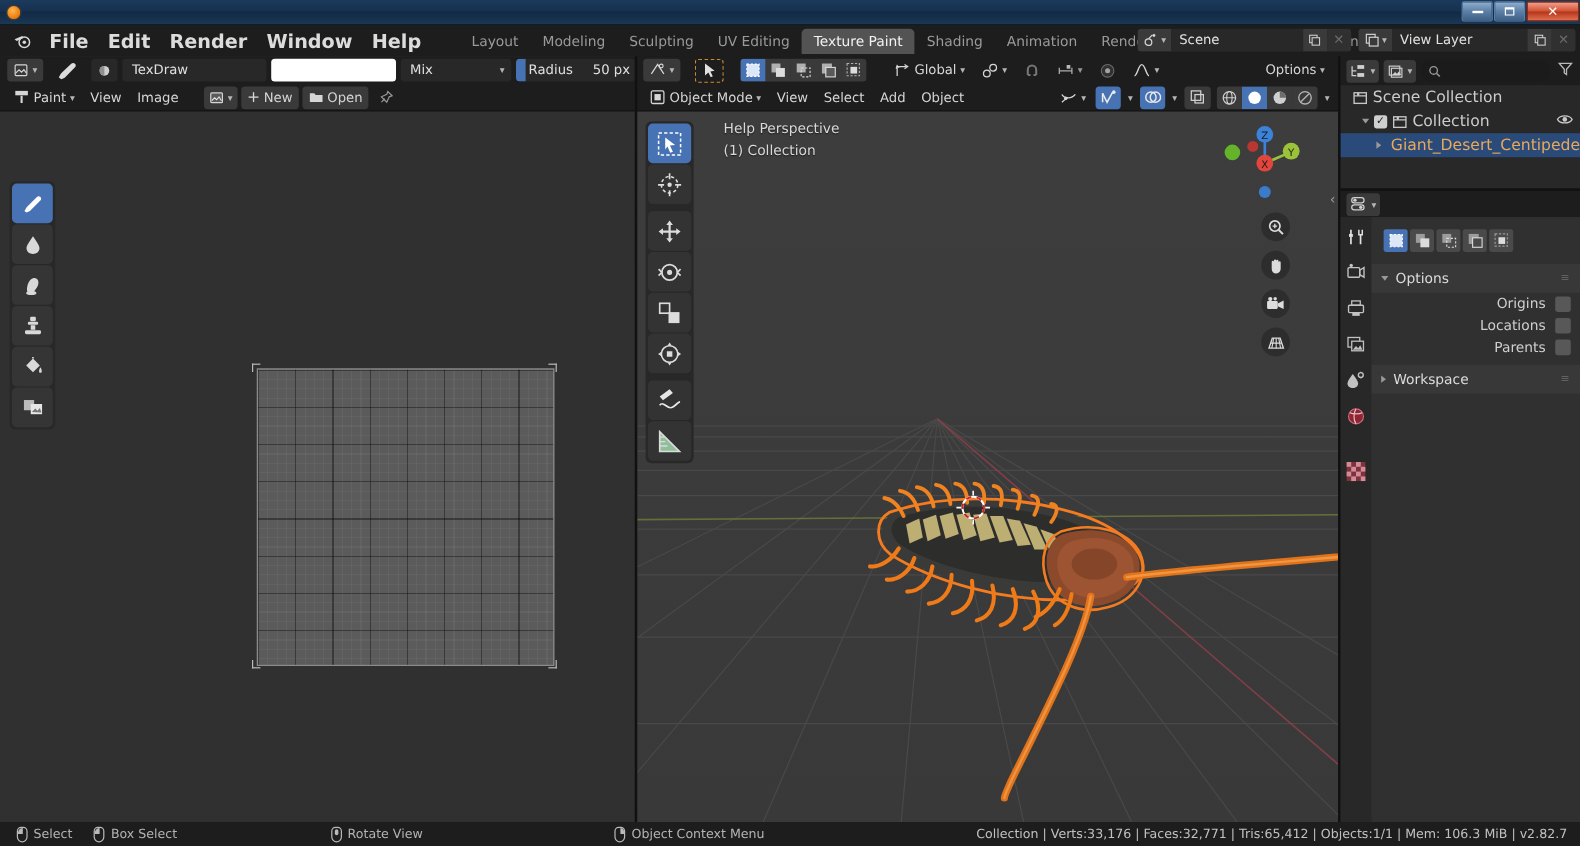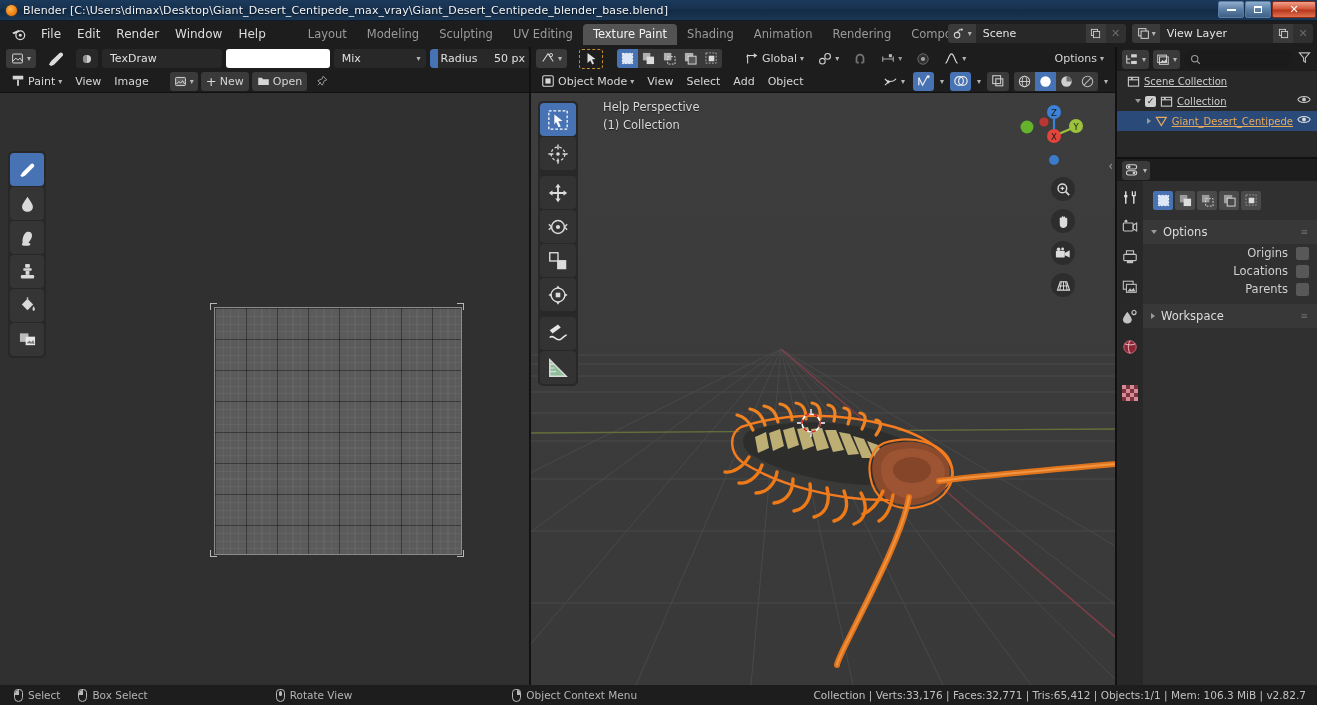--- a/index.html
+++ b/index.html
@@ -52,22 +52,23 @@
   .topbar {
     position: absolute; left: 0; top: 21px; width: 1317px; height: 26px;
     background: #1d1d1d; display: flex; align-items: center;
   }
   .blender-logo {
     width: 22px; height: 20px; margin: 0 4px 0 7px;
     display: flex; align-items: center; justify-content: center;
     color: #d8d8d8;
   }
   .menu-item {
-    padding: 3px 8px; font-size: 12px; color: #dcdcdc; border-radius: 3px;
+    padding: 3px 8px; font-size: 16px; color: #dcdcdc; border-radius: 3px;
     white-space: nowrap;
+    font-weight: bold;
   }
   .ws-tabs { display: flex; align-items: center; margin-left: 24px; height: 26px; }
   .ws-tab {
     padding: 5px 10px 5px 10px; font-size: 11.5px; color: #9a9a9a;
     border-radius: 4px 4px 0 0; white-space: nowrap; height: 21px;
     display: flex; align-items: center;
   }
   .ws-tab.active { background: #535353; color: #f2f2f2; }
   .ws-plus { color: #b0b0b0; font-size: 13px; padding: 2px 7px; }
   .scene-block { position: absolute; right: 4px; top: 3px; display: flex; align-items: center; gap: 6px; }
@@ -189,21 +190,21 @@
 
   
   .outliner { position:absolute; left:1117px; top:47px; width:200px; height:110px; background:#282828;}
   .ol-head { height:24px; background:#1d1d1d; display:flex; align-items:center; gap:4px; padding-left:5px;}
   .search-box {
     flex:1; height:18px; background:#1b1b1b; border-radius:9px; display:flex;align-items:center;
     padding:0 6px; color:#7f7f7f; gap:4px;
   }
   .ol-row { height:20px; display:flex; align-items:center; gap:4px; padding-left:8px; font-size:11px; color:#ccc;}
   .ol-row.sel { background:#2a4a7a; }
-  .ol-row .name { font-size:10px;text-decoration:underline; }
+  .ol-row .name { font-size:13px; }
   .ol-row .name.act { color:#e8a95b; }
   .eye { margin-left:auto; margin-right:6px; color:#c9c9c9; }
   .chk { width:11px; height:11px; background:#cfcfcf; border-radius:2px; display:flex;align-items:center;justify-content:center; color:#1d1d1d; font-size:9px;}
   .tri { width:0;height:0;border-left:4px solid #9a9a9a;border-top:3.5px solid transparent;border-bottom:3.5px solid transparent;}
   .tri.down { border-left:3.5px solid transparent;border-right:3.5px solid transparent;border-top:4px solid #9a9a9a; border-bottom:0;}
 
   
   .props { position:absolute; left:1117px; top:159px; width:200px; height:526px; background:#303030;}
   .props-head { height:22px; background:#1d1d1d; display:flex;align-items:center;padding-left:5px;}
   .props-tabs { position:absolute; left:0; top:22px; width:26px; bottom:0; background:#282828; padding-top:6px;
@@ -236,21 +237,20 @@
 
   .sep-v { position:absolute; background:#111; }
 </style>
 </head>
 <body>
 
 <div id="app">
 
   <div class="titlebar">
     <div class="title-ico"></div>
-    <div class="title-text">Blender [C:\Users\dimax\Desktop\Giant_Desert_Centipede_max_vray\Giant_Desert_Centipede_blender_base.blend]</div>
     <div class="win-btns">
       <div class="win-btn"><span class="mn"></span></div>
       <div class="win-btn"><span class="bx"></span></div>
       <div class="win-btn close">✕</div>
     </div>
   </div>
 
   <div class="topbar">
     <div class="blender-logo">
       <svg width="17" height="17" viewBox="0 0 24 24" fill="none">

